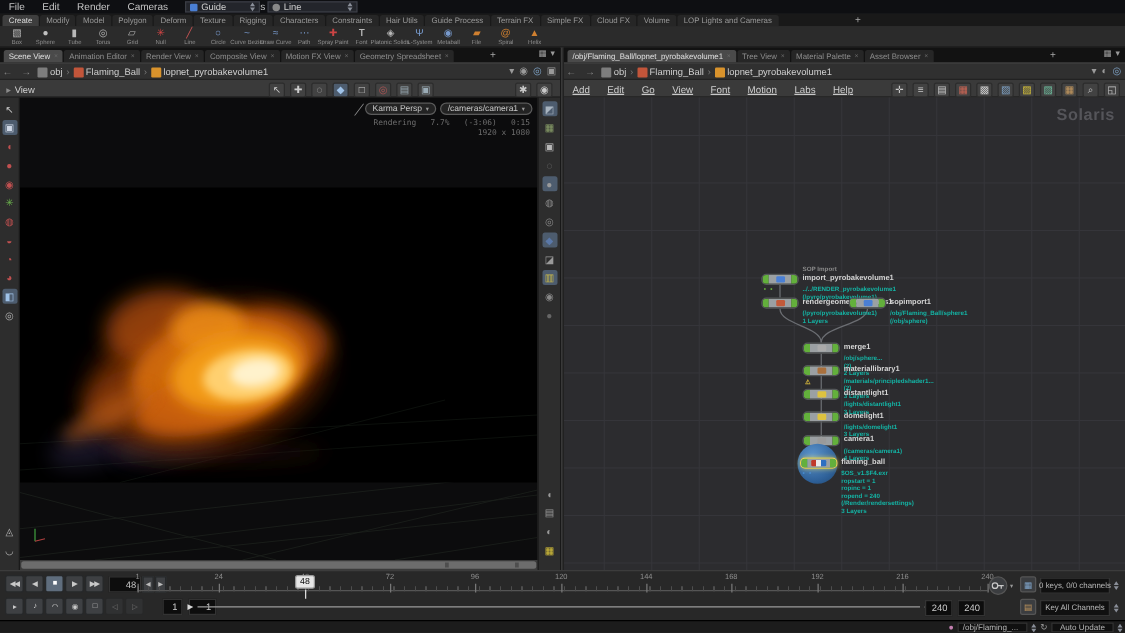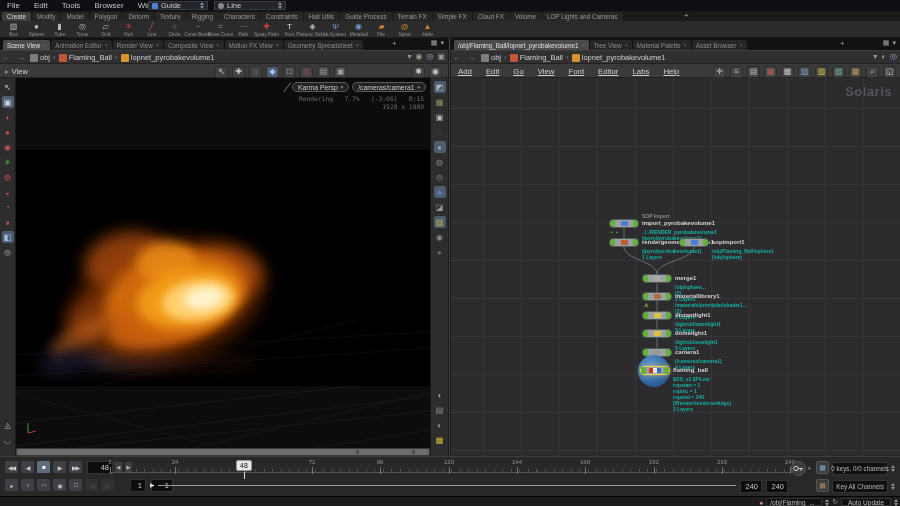--- a/index.html
+++ b/index.html
@@ -130,22 +130,22 @@
   .status-box{height:8px;background:#101010;border:1px solid #333;display:flex;align-items:center;padding:0 3px;white-space:nowrap;color:#b8b8b8;}
 </style>
 </head>
 <body>
 
 <div id="app">
 
   <div id="menubar">
     <span class="menu-item">File</span>
     <span class="menu-item">Edit</span>
-    <span class="menu-item">Tools</span>
-    <span class="menu-item">Browser</span>
+    <span class="menu-item">Render</span>
+    <span class="menu-item">Cameras</span>
     <span class="menu-item">Windows</span>
     <span class="menu-item">Labs</span>
     <span class="menu-item">Help</span>
     <div class="sel-box" style="left:148px;width:60px;">
       <span class="sel-ic" style="background:#4a7fd4;"></span>
       <span>Guide</span>
       <span class="updown">
           <i class="u"></i>
           <i class="d"></i>
         </span>
@@ -392,21 +392,21 @@
         <span class="tb-ic">◉</span>
       </div>
     </div>
     <div class="tzone" style="left:451px;right:0;text-decoration:underline;">
       <div class="net-menus">
         <span>Add</span>
         <span>Edit</span>
         <span>Go</span>
         <span>View</span>
         <span>Font</span>
-        <span>Editor</span>
+        <span>Motion</span>
         <span>Labs</span>
         <span>Help</span>
       </div>
       <div class="tb-icons" style="position:absolute;right:4px;">
         <span class="tb-ic">✛</span>
         <span class="tb-ic">≡</span>
         <span class="tb-ic">▤</span>
         <span class="tb-ic" style="color:#cc6655;">▦</span>
         <span class="tb-ic">▩</span>
         <span class="tb-ic" style="color:#7fa3c7;">▨</span>

